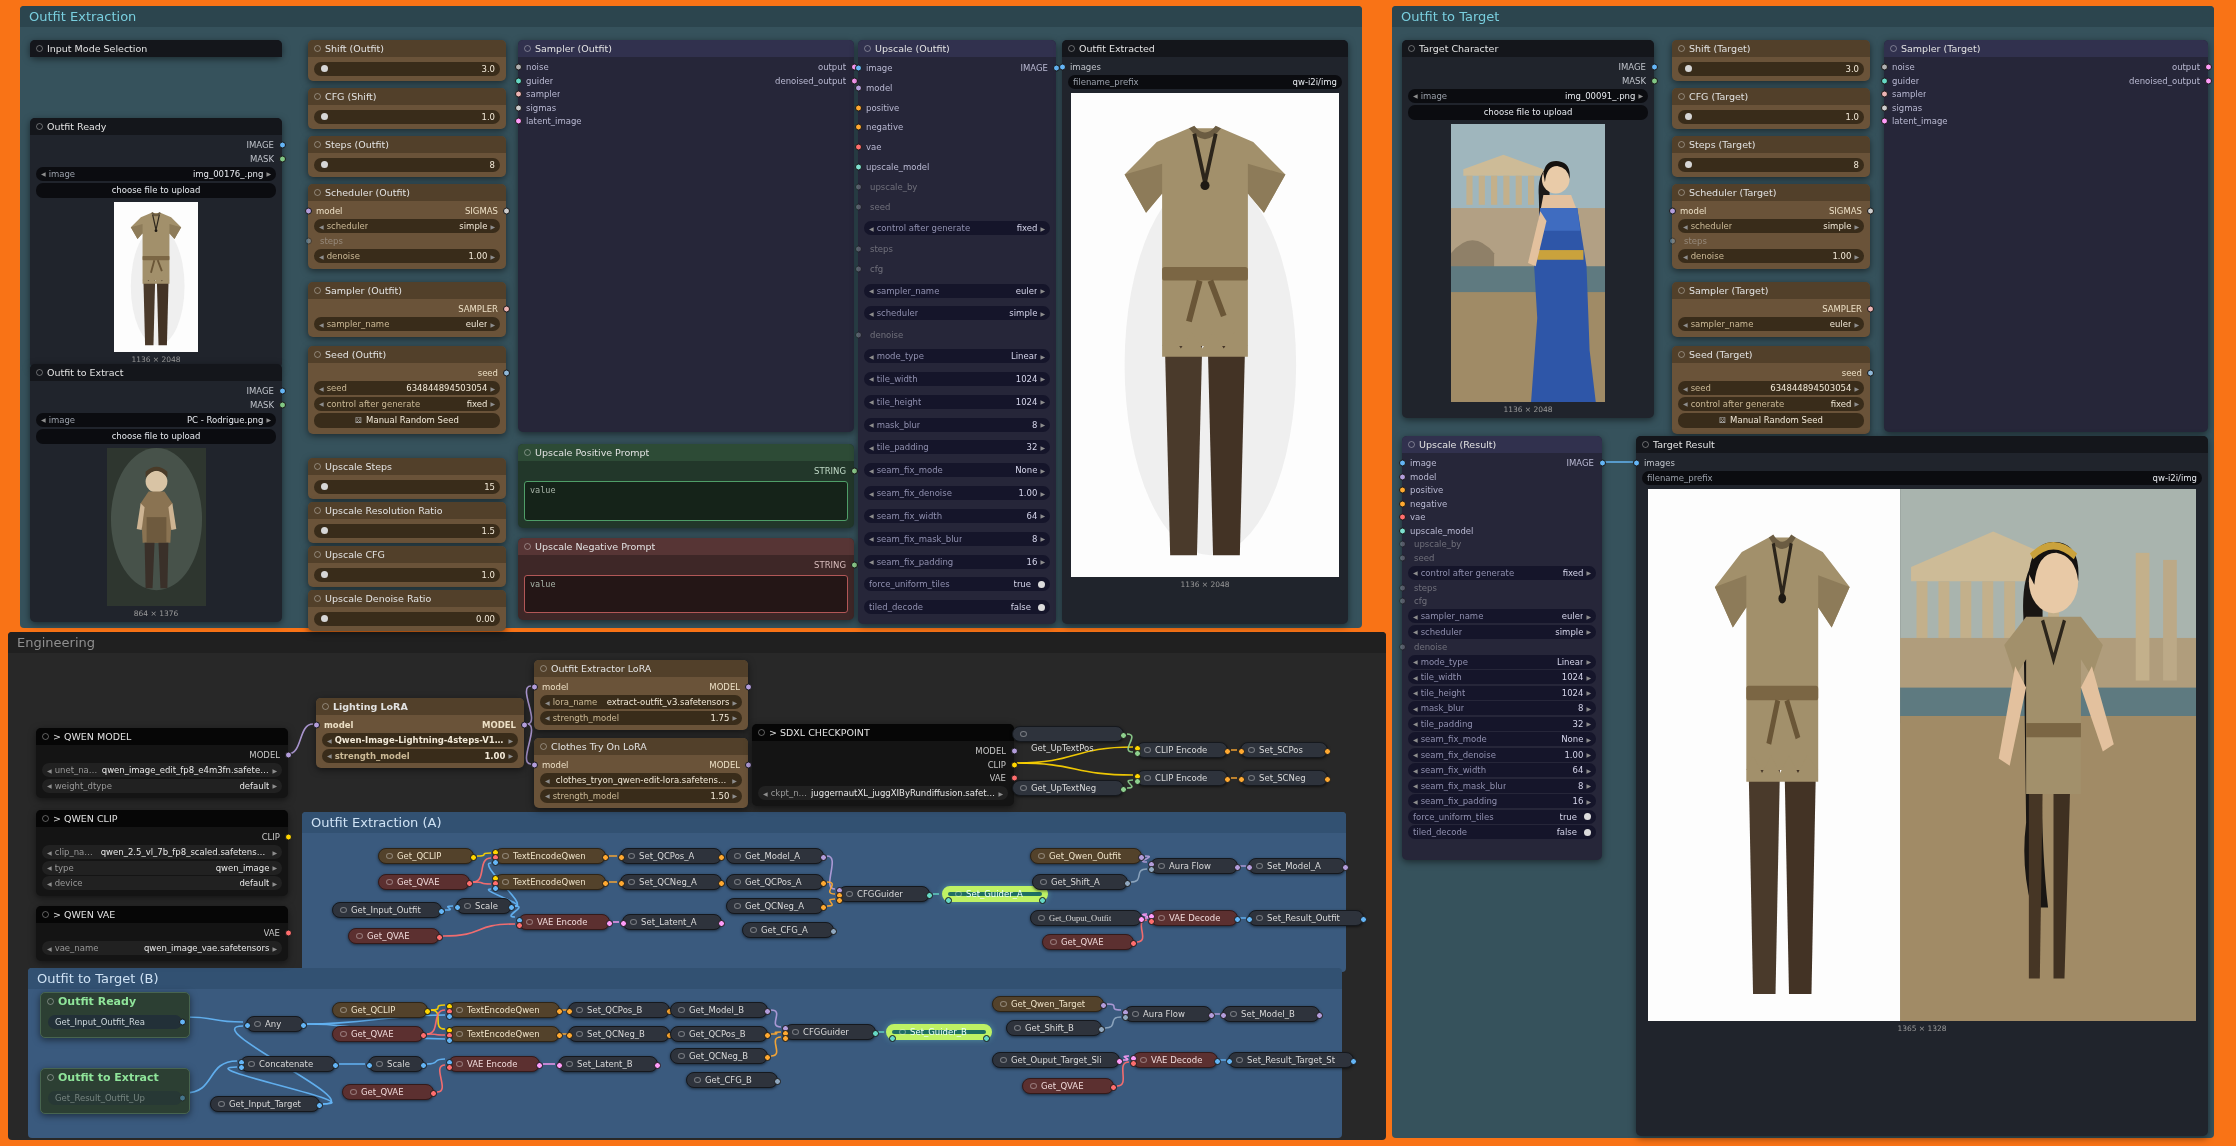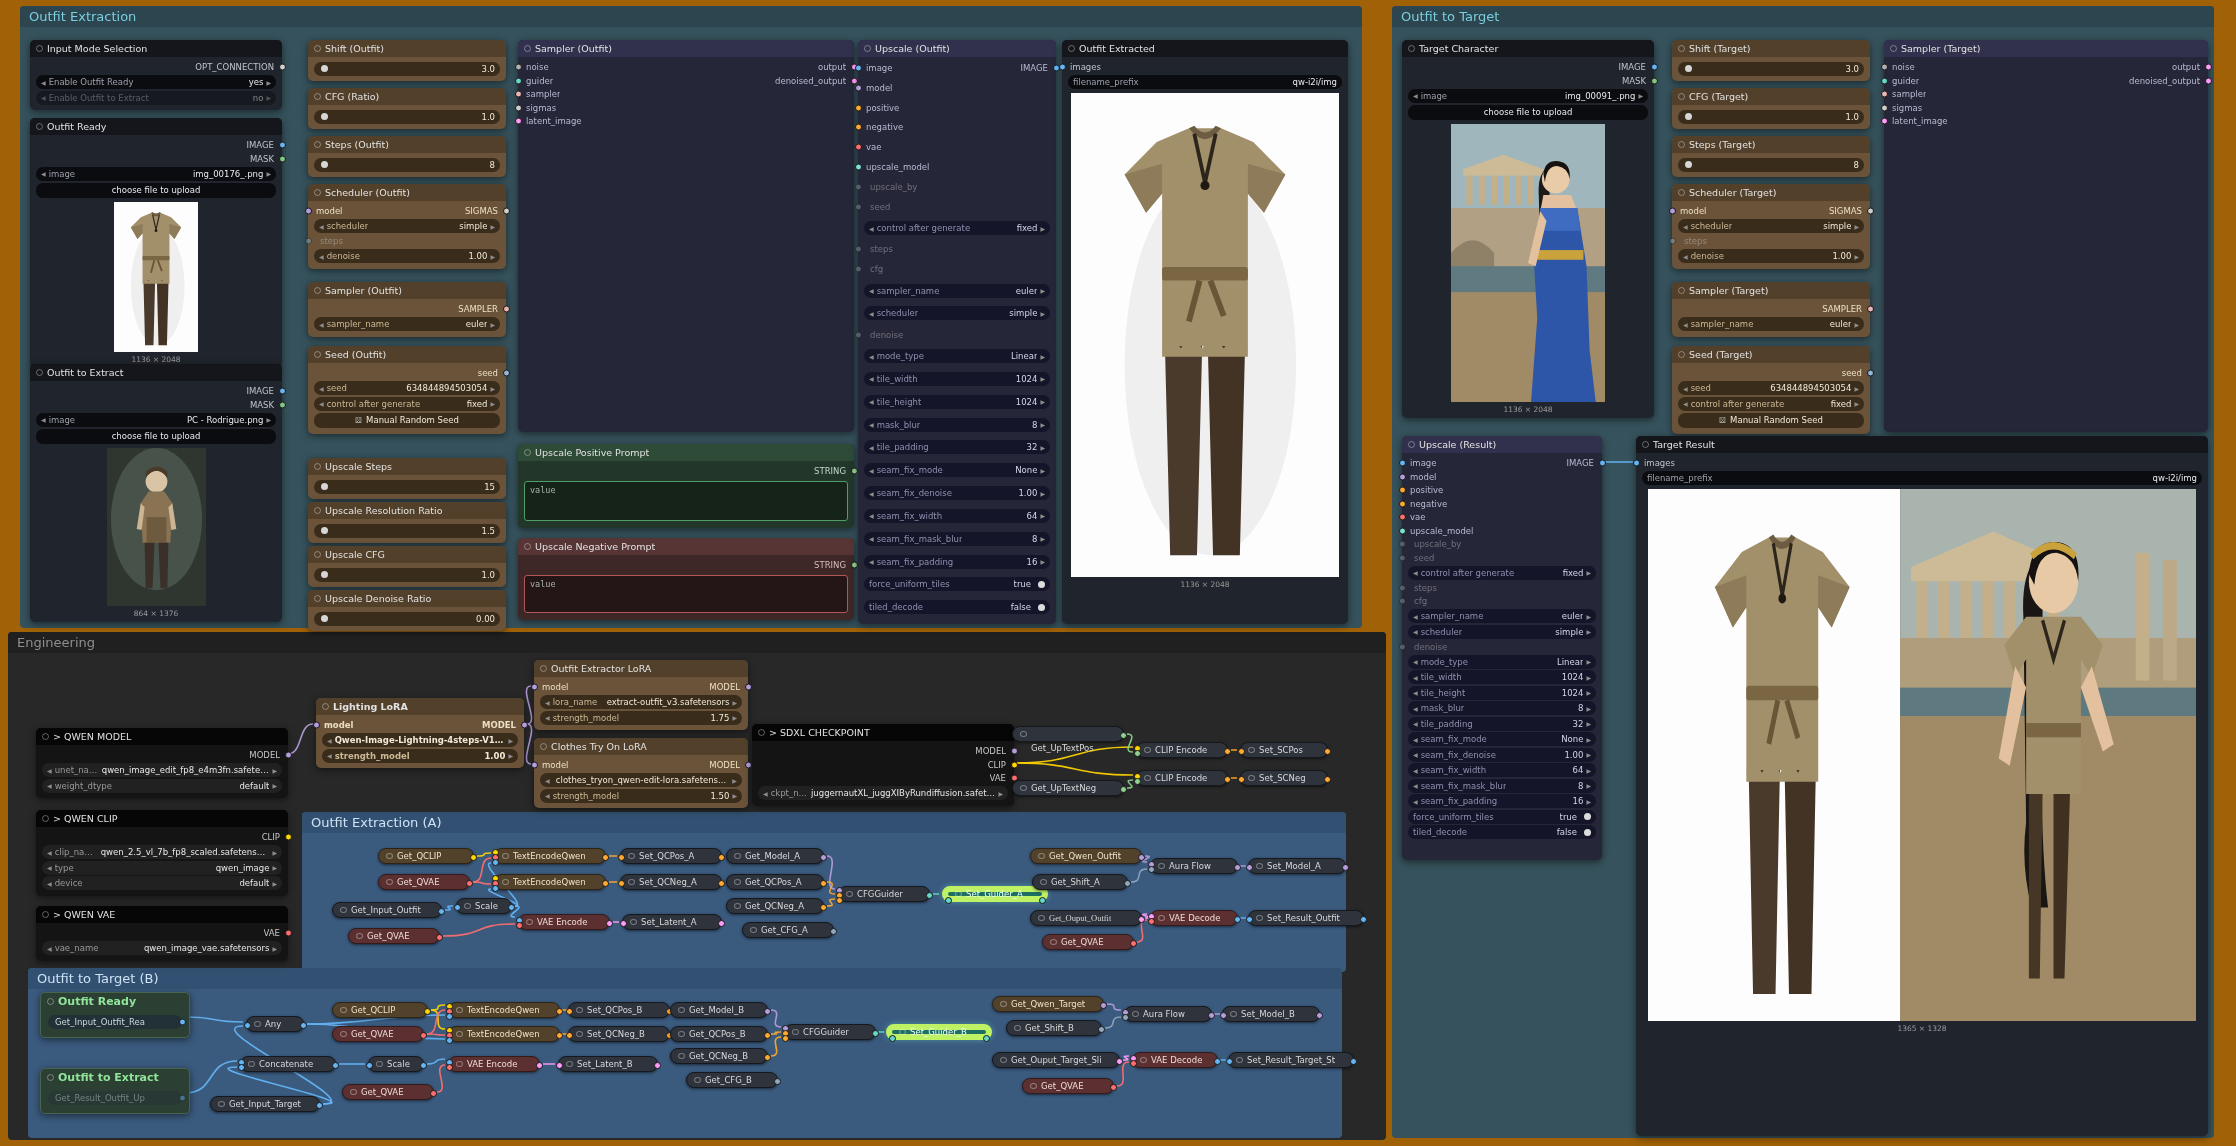--- a/index.html
+++ b/index.html
@@ -1,18 +1,18 @@
 <!DOCTYPE html>
 <html><head>
 <meta charset="utf-8">
 <style>
 *{box-sizing:border-box;margin:0;padding:0}
 html,body{background:#0c0c0c}
 body{width:2236px;height:1146px;font-family:"DejaVu Sans",sans-serif;overflow:hidden}
-#canvas{position:relative;width:2236px;height:1146px;background:#a16207}
+#canvas{position:relative;width:2236px;height:1146px;background:#f97316}
 
 .group{position:absolute;border-radius:4px}
 .group-title{font-size:13px;padding:3px 9px;border-radius:4px 4px 0 0;height:21px;white-space:nowrap}
 .g-teal{background:#36525c}
 .g-teal .group-title{color:#79cfdf;background:#2c454e}
 .g-gray{background:#282828}
 .g-gray .group-title{color:#8f8f8f;background:#202020}
 .g-blue{background:#3a5a7e}
 .g-blue .group-title{color:#cfe2f4;background:#325172}
 
@@ -146,38 +146,20 @@
       <path d="M 1123 1060 C 1137 1060, 1115 1056, 1129 1056" stroke="#ff9cf9"></path>
       <path d="M 1117 1086 C 1131 1086, 1115 1062, 1129 1062" stroke="#ff6e6e"></path>
       <path d="M 1221 1060 C 1235 1060, 1211 1060, 1225 1060" stroke="#64b5f6"></path>
       <path d="M 1605 462 C 1621.8 462, 1616.2 462, 1633 462" stroke="#64b5f6"></path>
     </svg>
     <div class="node t-dark" style="left: 30px; top: 40px; width: 252px;">
       <div class="nh">
         <span class="cdot"></span>
         <span class="nt">Input Mode Selection</span>
       </div>
-      <div class="nb">
-        <div class="row">
-          <span class="plabel out">OPT_CONNECTION</span>
-          <span class="port pr" style="background: rgb(207, 207, 207);"></span>
-        </div>
-        <div class="widget">
-          <span class="arrow">◀</span>
-          <span class="wlabel">Enable Outfit Ready</span>
-          <span class="wvalue">yes</span>
-          <span class="arrow">▶</span>
-        </div>
-        <div class="widget dim">
-          <span class="arrow">◀</span>
-          <span class="wlabel">Enable Outfit to Extract</span>
-          <span class="wvalue">no</span>
-          <span class="arrow">▶</span>
-        </div>
-      </div>
     </div>
     <div class="node t-dark" style="left: 30px; top: 118px; width: 252px;">
       <div class="nh">
         <span class="cdot"></span>
         <span class="nt">Outfit Ready</span>
       </div>
       <div class="nb">
         <div class="row">
           <span class="plabel out">IMAGE</span>
           <span class="port pr" style="background: rgb(100, 181, 246);"></span>
@@ -263,21 +245,21 @@
       <div class="nb">
         <div class="widget slider">
           <span class="knob"></span>
           <span class="wvalue">3.0</span>
         </div>
       </div>
     </div>
     <div class="node t-brown" style="left: 308px; top: 88px; width: 198px;">
       <div class="nh">
         <span class="cdot"></span>
-        <span class="nt">CFG (Ratio)</span>
+        <span class="nt">CFG (Shift)</span>
       </div>
       <div class="nb">
         <div class="widget slider">
           <span class="knob"></span>
           <span class="wvalue">1.0</span>
         </div>
       </div>
     </div>
     <div class="node t-brown" style="left: 308px; top: 136px; width: 198px;">
       <div class="nh">

